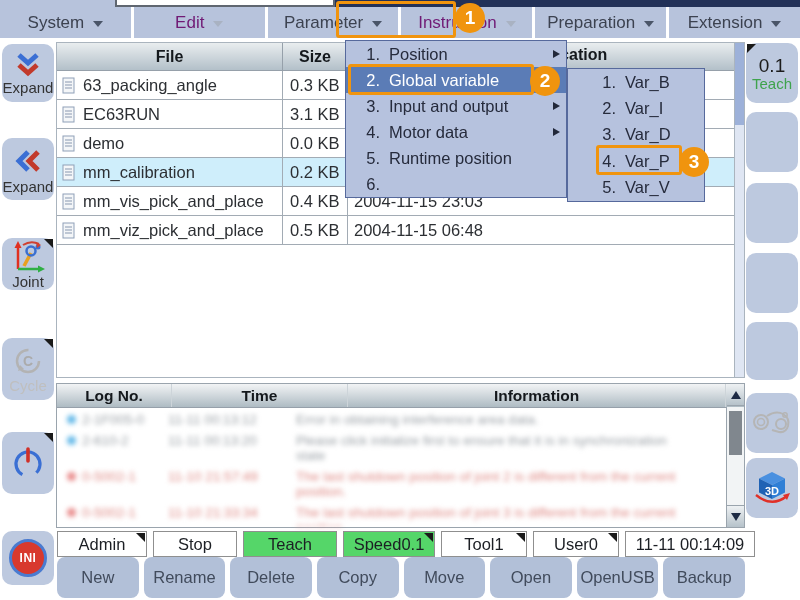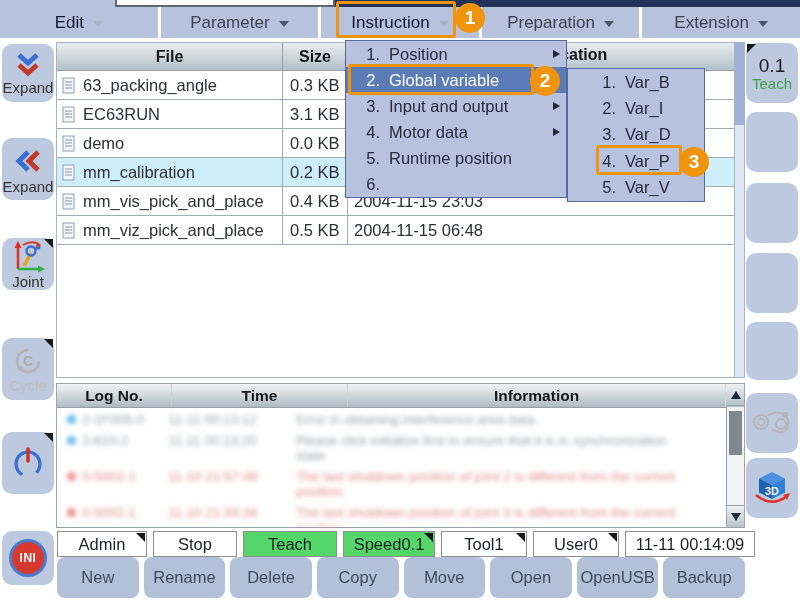--- a/index.html
+++ b/index.html
@@ -9,21 +9,21 @@
   .top-strip{position:absolute;left:0;top:0;width:800px;height:8px;background:#223158;}
   .top-strip .seg-left{position:absolute;left:0;top:0;width:115px;height:8px;background:#b7c3dc;}
   .top-strip .white-box{position:absolute;left:115px;top:-2px;width:220px;height:9px;background:#fff;
        border:2px solid #5f6670;border-top:none;box-sizing:border-box;}
   
   .menubar{position:absolute;left:0;top:7px;width:800px;height:31px;display:flex;gap:3px;background:#fff;}
   .menu-item{flex:1;background:#b7c3dc;display:flex;align-items:center;justify-content:center;gap:9px;
        font-size:17px;color:#3c4250;cursor:default;}
   .menu-item .caret{width:0;height:0;border-left:5px solid transparent;border-right:5px solid transparent;
        border-top:6px solid #4a5568;margin-top:3px;}
-  .menu-item.disabled{color:#0f172a;}
+  .menu-item.disabled{color:#701a75;}
   .menu-item.disabled .caret{border-top-color:#a9b2c2;}
   
   .hl-box{position:absolute;border:3px solid #f0940e;border-radius:3px;z-index:55;pointer-events:none;}
   .badge{position:absolute;width:30px;height:30px;border-radius:50%;background:#f0940e;color:#fff;
        font-size:19px;font-weight:bold;display:flex;align-items:center;justify-content:center;z-index:60;}
   
   .dropdown{position:absolute;left:345px;top:40px;width:222px;background:#b6c2de;
        border:1px solid #56699c;z-index:30;box-sizing:border-box;}
   .dd-item{height:26px;display:flex;align-items:center;font-size:16.5px;color:#262b3c;position:relative;}
   .dd-num{width:26px;text-align:right;margin-left:8px;flex:none;}
@@ -110,20 +110,24 @@
 <body>
 
 <div id="app">
 
   <div class="top-strip">
     <div class="seg-left"></div>
     <div class="white-box"></div>
   </div>
 
   <div class="menubar">
+    <div class="menu-item">
+      <span>System</span>
+      <span class="caret"></span>
+    </div>
     <div class="menu-item disabled">
       <span>Edit</span>
       <span class="caret"></span>
     </div>
     <div class="menu-item">
       <span>Parameter</span>
       <span class="caret"></span>
     </div>
     <div class="menu-item disabled">
       <span>Instruction</span>

